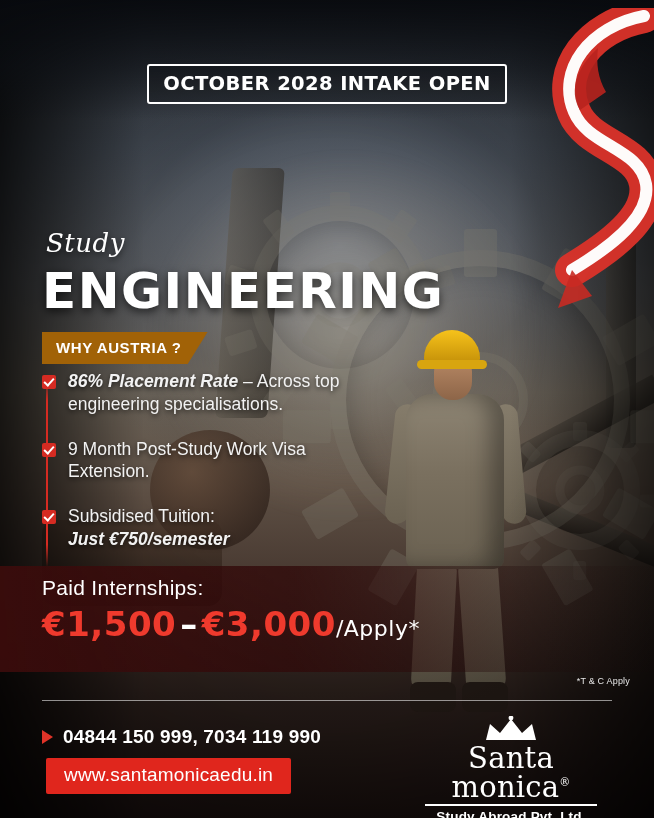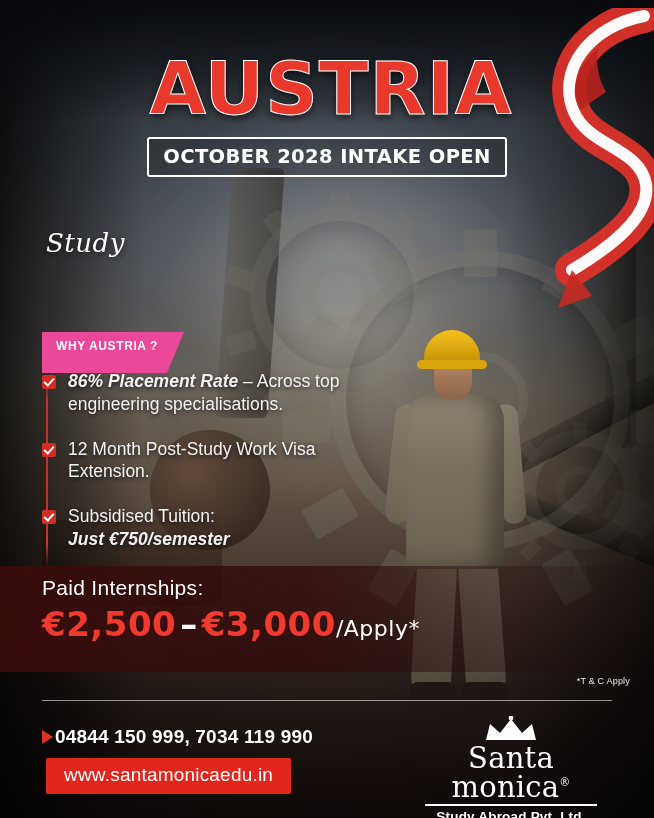--- a/index.html
+++ b/index.html
@@ -206,26 +206,26 @@
     font-size: 50px;
     letter-spacing: 1.5px;
     color: #ffffff;
     text-shadow: 0 3px 10px rgba(0,0,0,0.7);
   }
 
   
   .why-tag {
     position: absolute;
     left: 42px; top: 332px;
-    background: #ec4899;
+    background: #a16207;
     color: #fff;
     font-weight: 700;
-    font-size: 12px;
+    font-size: 15px;
     letter-spacing: 0.6px;
-    padding: 7px 26px 20px 14px;
+    padding: 7px 26px 8px 14px;
     clip-path: polygon(0 0, 100% 0, 88% 100%, 0 100%);
   }
 
   
   .bullets { position: absolute; left: 42px; top: 370px; width: 350px; }
   .bullet-rail {
     position: absolute;
     left: 4px; top: 8px; bottom: 6px;
     width: 2px;
     background: linear-gradient(180deg, rgba(213,43,34,0) 0%, #d52b22 12%, #d52b22 88%, rgba(213,43,34,0) 100%);
@@ -310,21 +310,21 @@
     position: absolute;
     left: 42px; right: 42px; top: 700px;
     height: 1px;
     background: rgba(255,255,255,0.55);
   }
   .phone-row {
     position: absolute;
     left: 42px; top: 726px;
     display: flex;
     align-items: center;
-    gap: 2px;
+    gap: 10px;
   }
   .phone-arrow {
     width: 0; height: 0;
     border-left: 11px solid #e03328;
     border-top: 7px solid transparent;
     border-bottom: 7px solid transparent;
   }
   .phone-text {
     color: #ffffff;
     font-size: 19px;
@@ -450,54 +450,54 @@
   <div class="ribbon">
     <svg viewBox="0 0 160 300" width="160" height="300">
       <path d="M150 8 C96 18 62 62 80 104 C94 138 146 140 152 176 C157 208 118 238 78 262" fill="none" stroke="#d8322a" stroke-width="34" stroke-linecap="round" opacity="0.96"></path>
       <path d="M150 8 C96 18 62 62 80 104 C94 138 146 140 152 176 C157 208 118 238 78 262" fill="none" stroke="#ffffff" stroke-width="12" stroke-linecap="round" opacity="0.98"></path>
       <path d="M104 40 C84 58 74 82 86 102 L112 84 C104 70 102 56 104 40 Z" fill="#b8241e" opacity="0.9"></path>
       <path d="M78 262 L64 300 L98 288 Z" fill="#c62a22" opacity="0.9"></path>
     </svg>
   </div>
 
   <div class="headline">
-    <div class="title">AUSTRIA</div>
     <div class="intake-badge">OCTOBER 2028 INTAKE OPEN</div>
   </div>
 
   <div class="study-word">Study</div>
+  <div class="engineering-word">ENGINEERING</div>
 
   <div class="why-tag">WHY AUSTRIA ?</div>
 
   <div class="bullets">
     <div class="bullet-rail"></div>
 
     <div class="bullet">
       <span class="check"></span>
       <span class="bullet-text"><em class="strong-italic">86% Placement Rate</em><span> – Across top engineering specialisations.</span></span>
     </div>
 
     <div class="bullet">
       <span class="check"></span>
-      <span class="bullet-text">12 Month Post-Study Work Visa Extension.</span>
+      <span class="bullet-text">9 Month Post-Study Work Visa Extension.</span>
     </div>
 
     <div class="bullet">
       <span class="check"></span>
       <span class="bullet-text">
         <span>Subsidised Tuition:</span><br>
         <em class="strong-italic">Just €750/semester</em>
       </span>
     </div>
   </div>
 
   <div class="band">
     <div class="band-title">Paid Internships:</div>
     <div class="band-amount">
-      <span class="money">€2,500</span><span class="dash">–</span><span class="money">€3,000</span><span class="per">/Apply*</span>
+      <span class="money">€1,500</span><span class="dash">–</span><span class="money">€3,000</span><span class="per">/Apply*</span>
     </div>
   </div>
 
   <div class="tc">*T &amp; C Apply</div>
 
   <div class="footer-rule"></div>
 
   <div class="phone-row">
     <span class="phone-arrow"></span>
     <span class="phone-text">04844 150 999, 7034 119 990</span>

